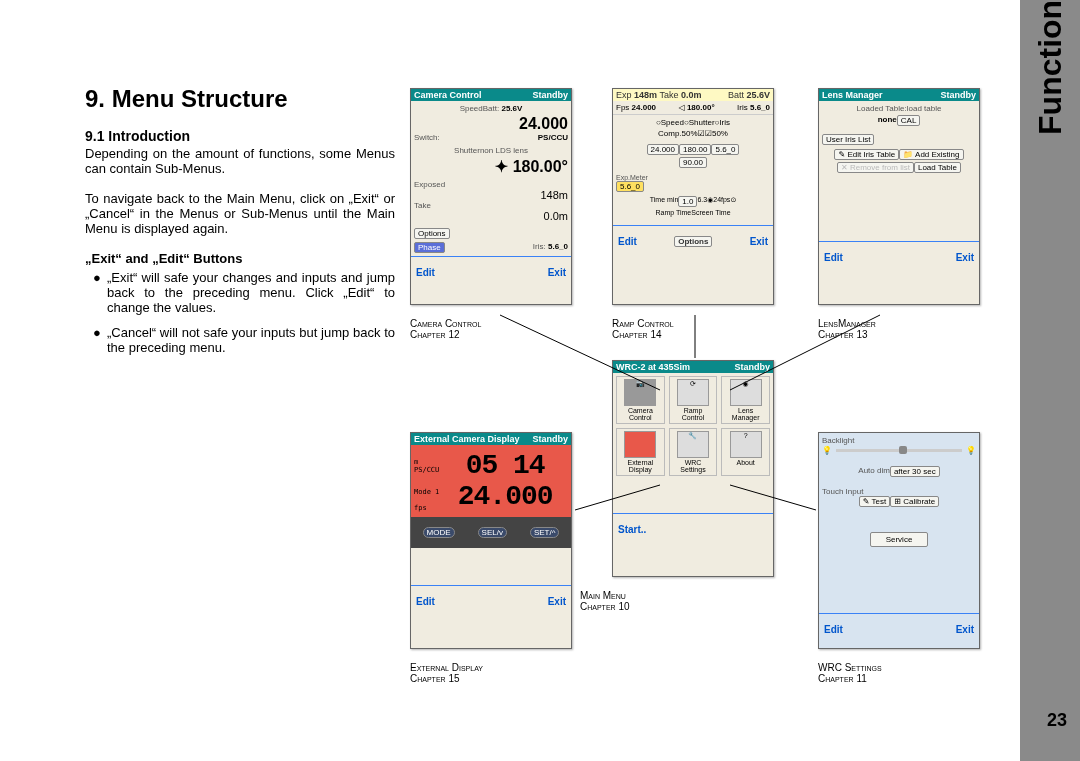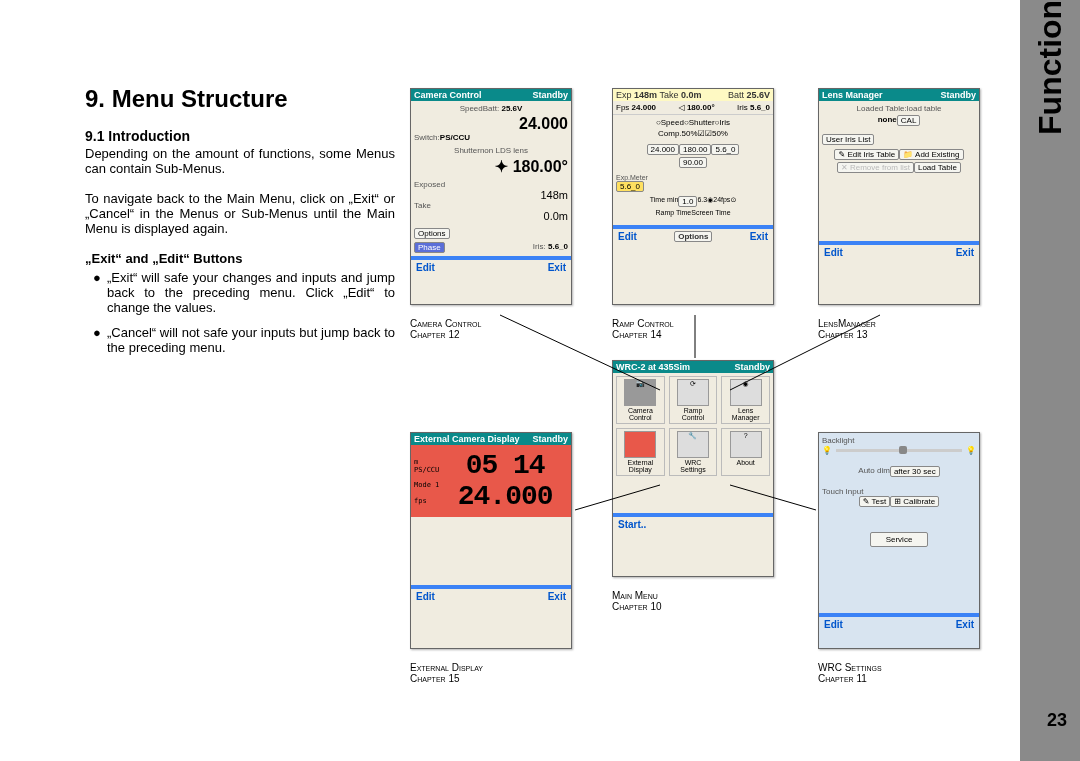--- a/index.html
+++ b/index.html
@@ -9,21 +9,21 @@
 .text-col{position:absolute;left:85px;top:85px;width:310px}
 h1{font-size:24px;margin:0 0 15px 0;font-weight:bold}
 h2{font-size:14px;margin:0 0 2px 0;font-weight:bold}
 p{font-size:13px;margin:0 0 15px 0;text-align:justify}
 .sub{font-size:13px;font-weight:bold;margin:8px 0 4px 0}
 .bullet{font-size:13px;margin:0 0 10px 0;padding-left:22px;text-align:justify;position:relative}
 .bullet::before{content:"●";position:absolute;left:8px}
 .mini{position:absolute;width:160px;background:#f0ece0;border:1px solid #666;box-shadow:1px 1px 2px rgba(0,0,0,.3);font-size:8px}
 .mini .title{background:#0a8a8a;color:#fff;font-weight:bold;padding:1px 3px;display:flex;justify-content:space-between;font-size:9px}
 .mini .body{padding:3px;min-height:140px;box-sizing:border-box}
-.mini .foot{display:flex;justify-content:space-between;padding:2px 5px;font-size:10px;color:#0055cc;font-weight:bold;border-top:4px solid #3b82f6}
+.mini .foot{display:flex;justify-content:space-between;padding:10px 5px;font-size:10px;color:#0055cc;font-weight:bold;border-top:1px solid #3b82f6}
 .cap{font-size:10px;font-variant:small-caps;position:absolute}
 .row{display:flex;justify-content:center;margin-bottom:2px}
 .lbl{color:#555}
 .big{font-size:16px;font-weight:bold;text-align:right}
 .btn{display:inline-block;border:1px solid #888;background:#f5f5f0;padding:0 3px;font-size:8px;border-radius:2px}
 .grid{display:grid;grid-template-columns:1fr 1fr 1fr;gap:4px;text-align:center}
 .grid .cell{border:1px solid #bbb;padding:2px;font-size:7px}
 .ico{width:30px;height:25px;background:#ddd;margin:0 auto 1px;border:1px solid #999}
 .red{background:#e8584a;color:#000;font-family:monospace;text-align:center;padding:5px 0}
 .led{font-size:28px;font-weight:bold;letter-spacing:-1px;font-family:'Courier New',monospace}
@@ -52,21 +52,21 @@
   <div class="title">
       <span>Camera Control</span>
       <span>Standby</span>
     </div>
   <div class="body">
     <div class="row">
         <span class="lbl">Speed</span>
         <span><span class="lbl">Batt:</span> <b>25.6V</b></span>
       </div>
     <div class="big">24.000</div>
-    <div class="row" style="justify-content:flex-start">
+    <div class="row" style="justify-content:space-between">
         <span class="lbl">Switch:</span> 
         <b>PS/CCU</b>
       </div>
     <div class="row" style="margin-top:4px">
         <span class="lbl">Shutter</span>
         <span class="lbl">non LDS lens</span>
       </div>
     <div class="big">✦ <span>180.00°</span></div>
     <div class="lbl" style="margin-top:4px">Exposed</div>
     <div style="text-align:right;font-size:11px">148m</div>
@@ -188,40 +188,45 @@
       <div class="cell"><div class="ico" style="background:#e8584a"></div><span>External Display</span></div>
       <div class="cell"><div class="ico">🔧</div><span>WRC Settings</span></div>
       <div class="cell"><div class="ico">?</div><span>About</span></div>
     </div>
   </div>
   <div class="foot">
       <span>Start..</span>
       <span></span>
     </div>
 </div>
-<div class="cap" style="left:612px;top:590px"><span>Main Menu</span><br><span>Chapter 10</span></div>
+<div class="cap" style="left:580px;top:590px"><span>Main Menu</span><br><span>Chapter 10</span></div>
 
 <div class="mini" style="left:410px;top:432px;height:215px">
   <div class="title">
       <span>External Camera Display</span>
       <span>Standby</span>
     </div>
   <div class="body" style="padding:0">
     <div class="red">
       <div style="display:flex;align-items:center">
         <div style="font-size:7px;text-align:left;padding-left:3px">
             <div>m</div>
             <div>PS/CCU</div>
           </div>
         <div class="led" style="flex:1">05 14</div>
       </div>
-      <div style="display:flex;align-items:flex-start">
+      <div style="display:flex;align-items:flex-end">
         <div style="font-size:7px;text-align:left;padding-left:3px"><div>Mode 1</div><br><div>fps</div></div>
         <div class="led" style="flex:1">24.000</div>
       </div>
+    </div>
+    <div style="display:flex;justify-content:space-around;padding:10px 0;background:#444">
+      <span class="btn" style="background:#3a4a6a;color:#fff;border-radius:8px">MODE</span>
+      <span class="btn" style="background:#3a4a6a;color:#fff;border-radius:8px">SEL/v</span>
+      <span class="btn" style="background:#3a4a6a;color:#fff;border-radius:8px">SET/^</span>
     </div>
   </div>
   <div class="foot">
       <span>Edit</span>
       <span>Exit</span>
     </div>
 </div>
 <div class="cap" style="left:410px;top:662px"><span>External Display</span><br><span>Chapter 15</span></div>
 
 <div class="mini" style="left:818px;top:432px;height:215px;background:#d8e4f0">

